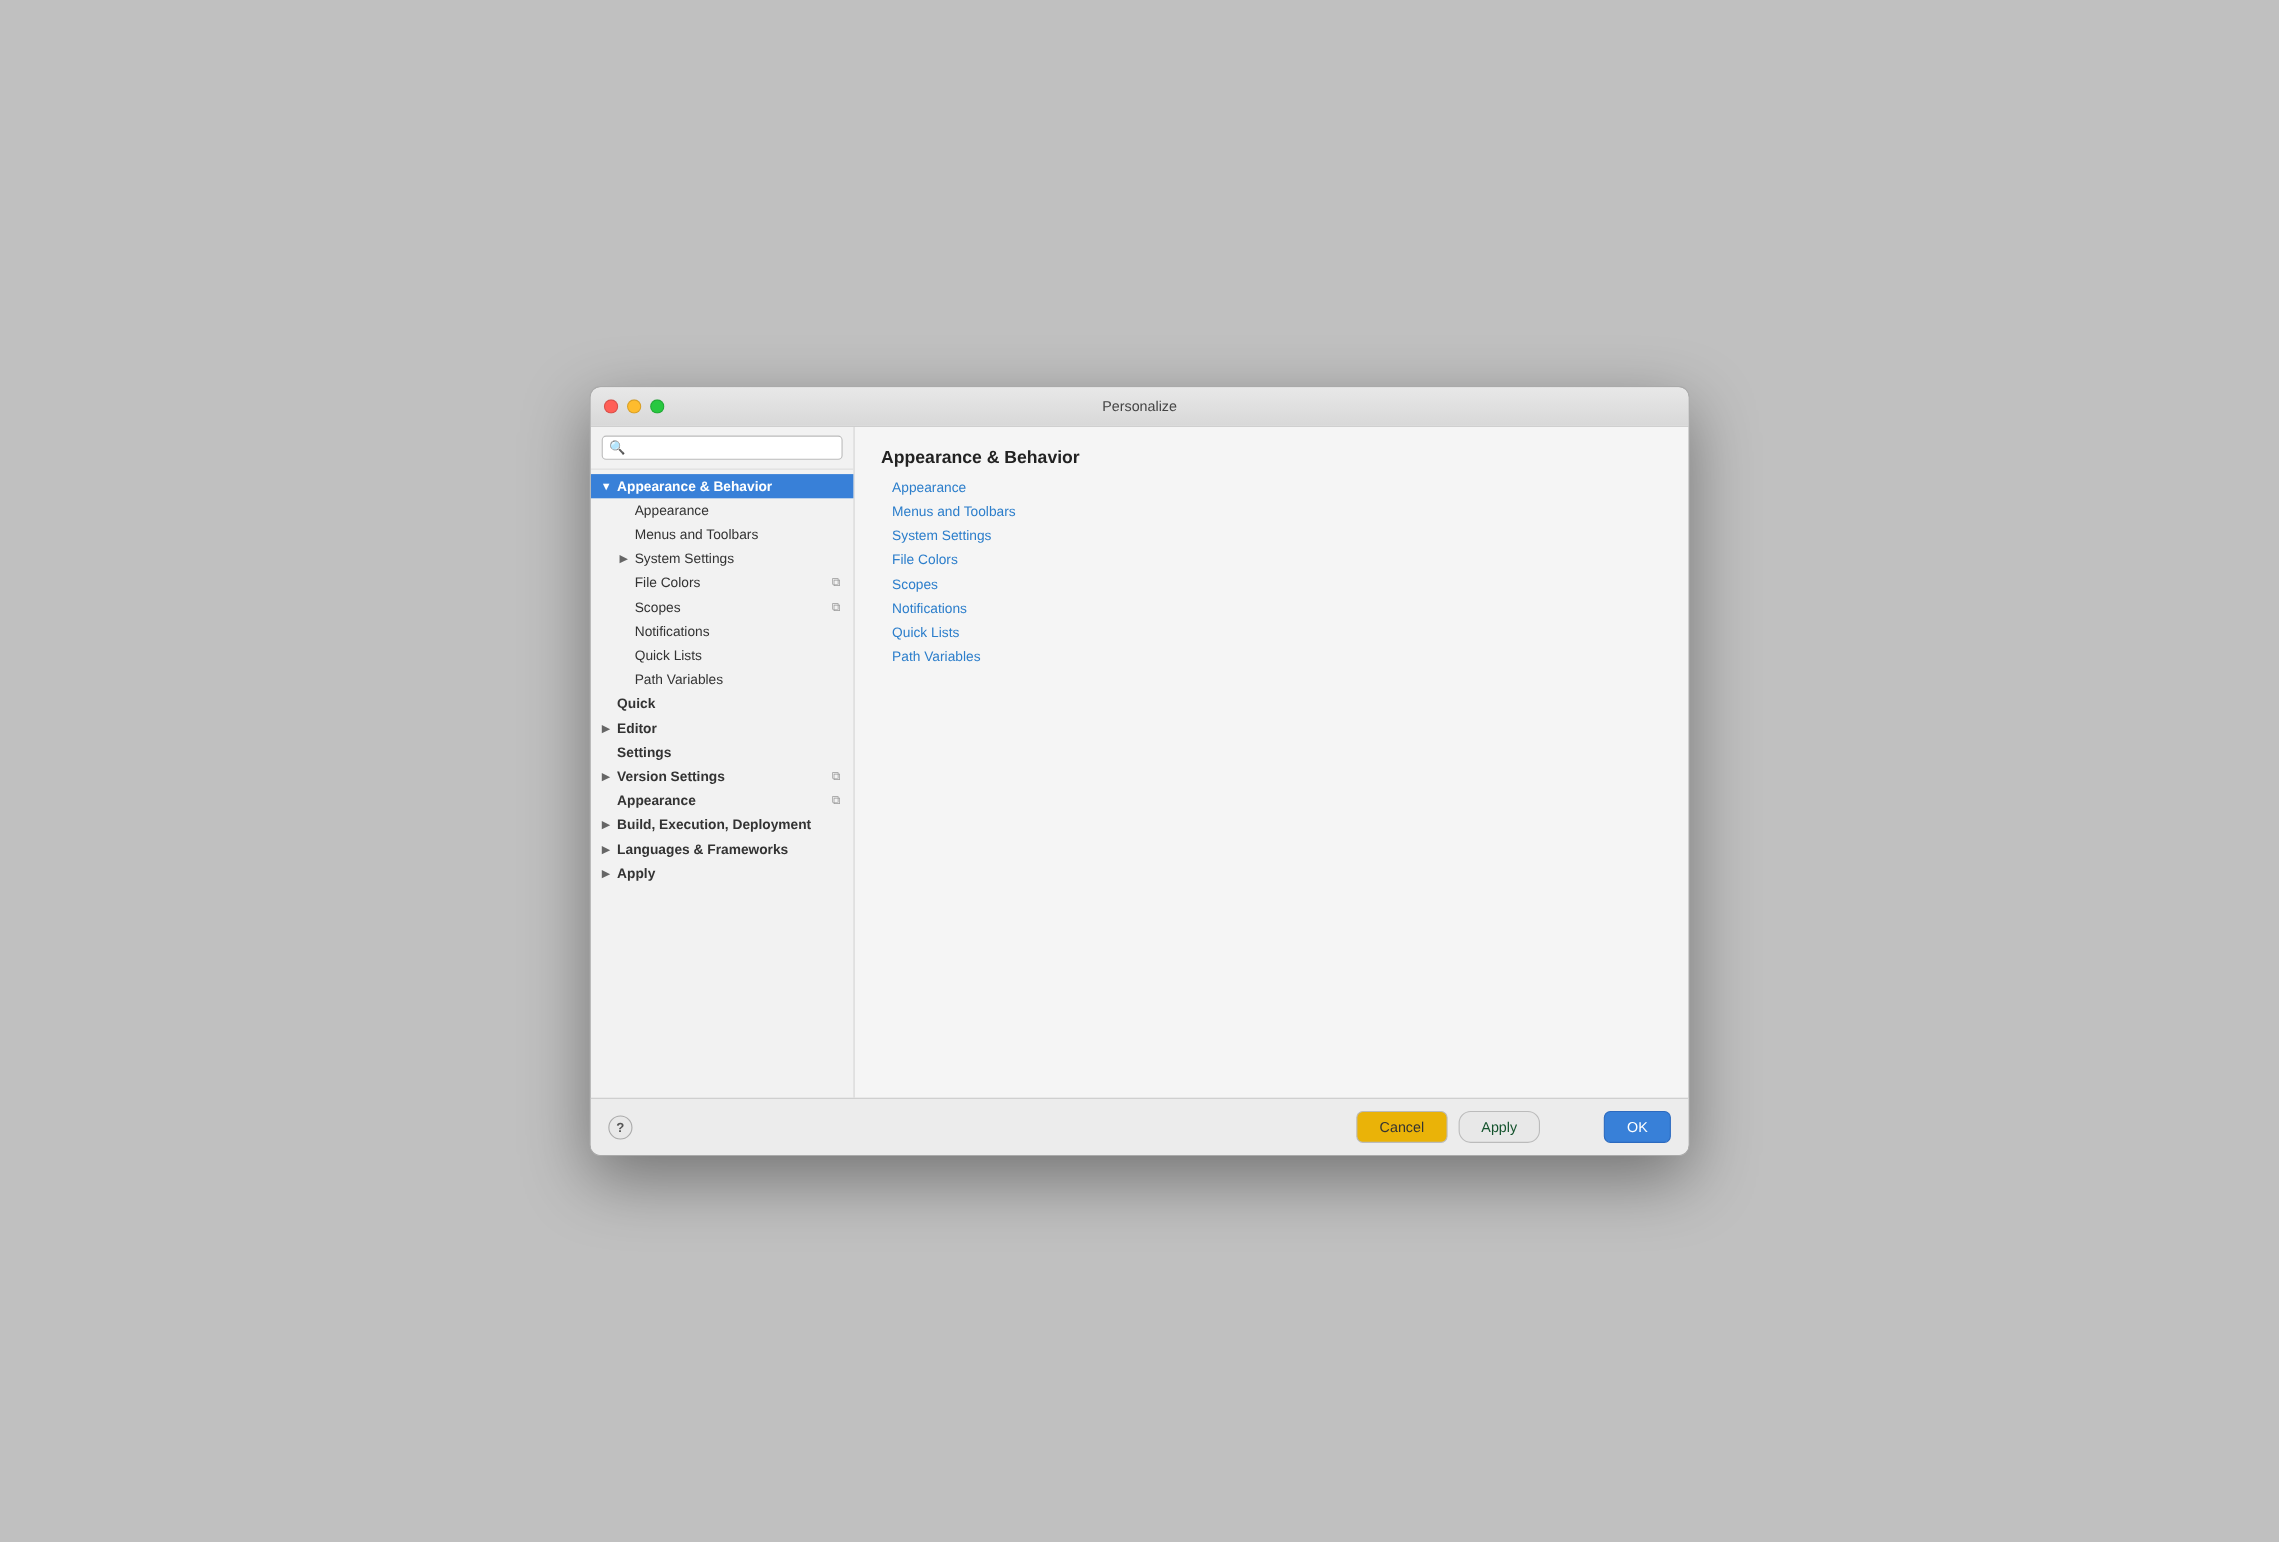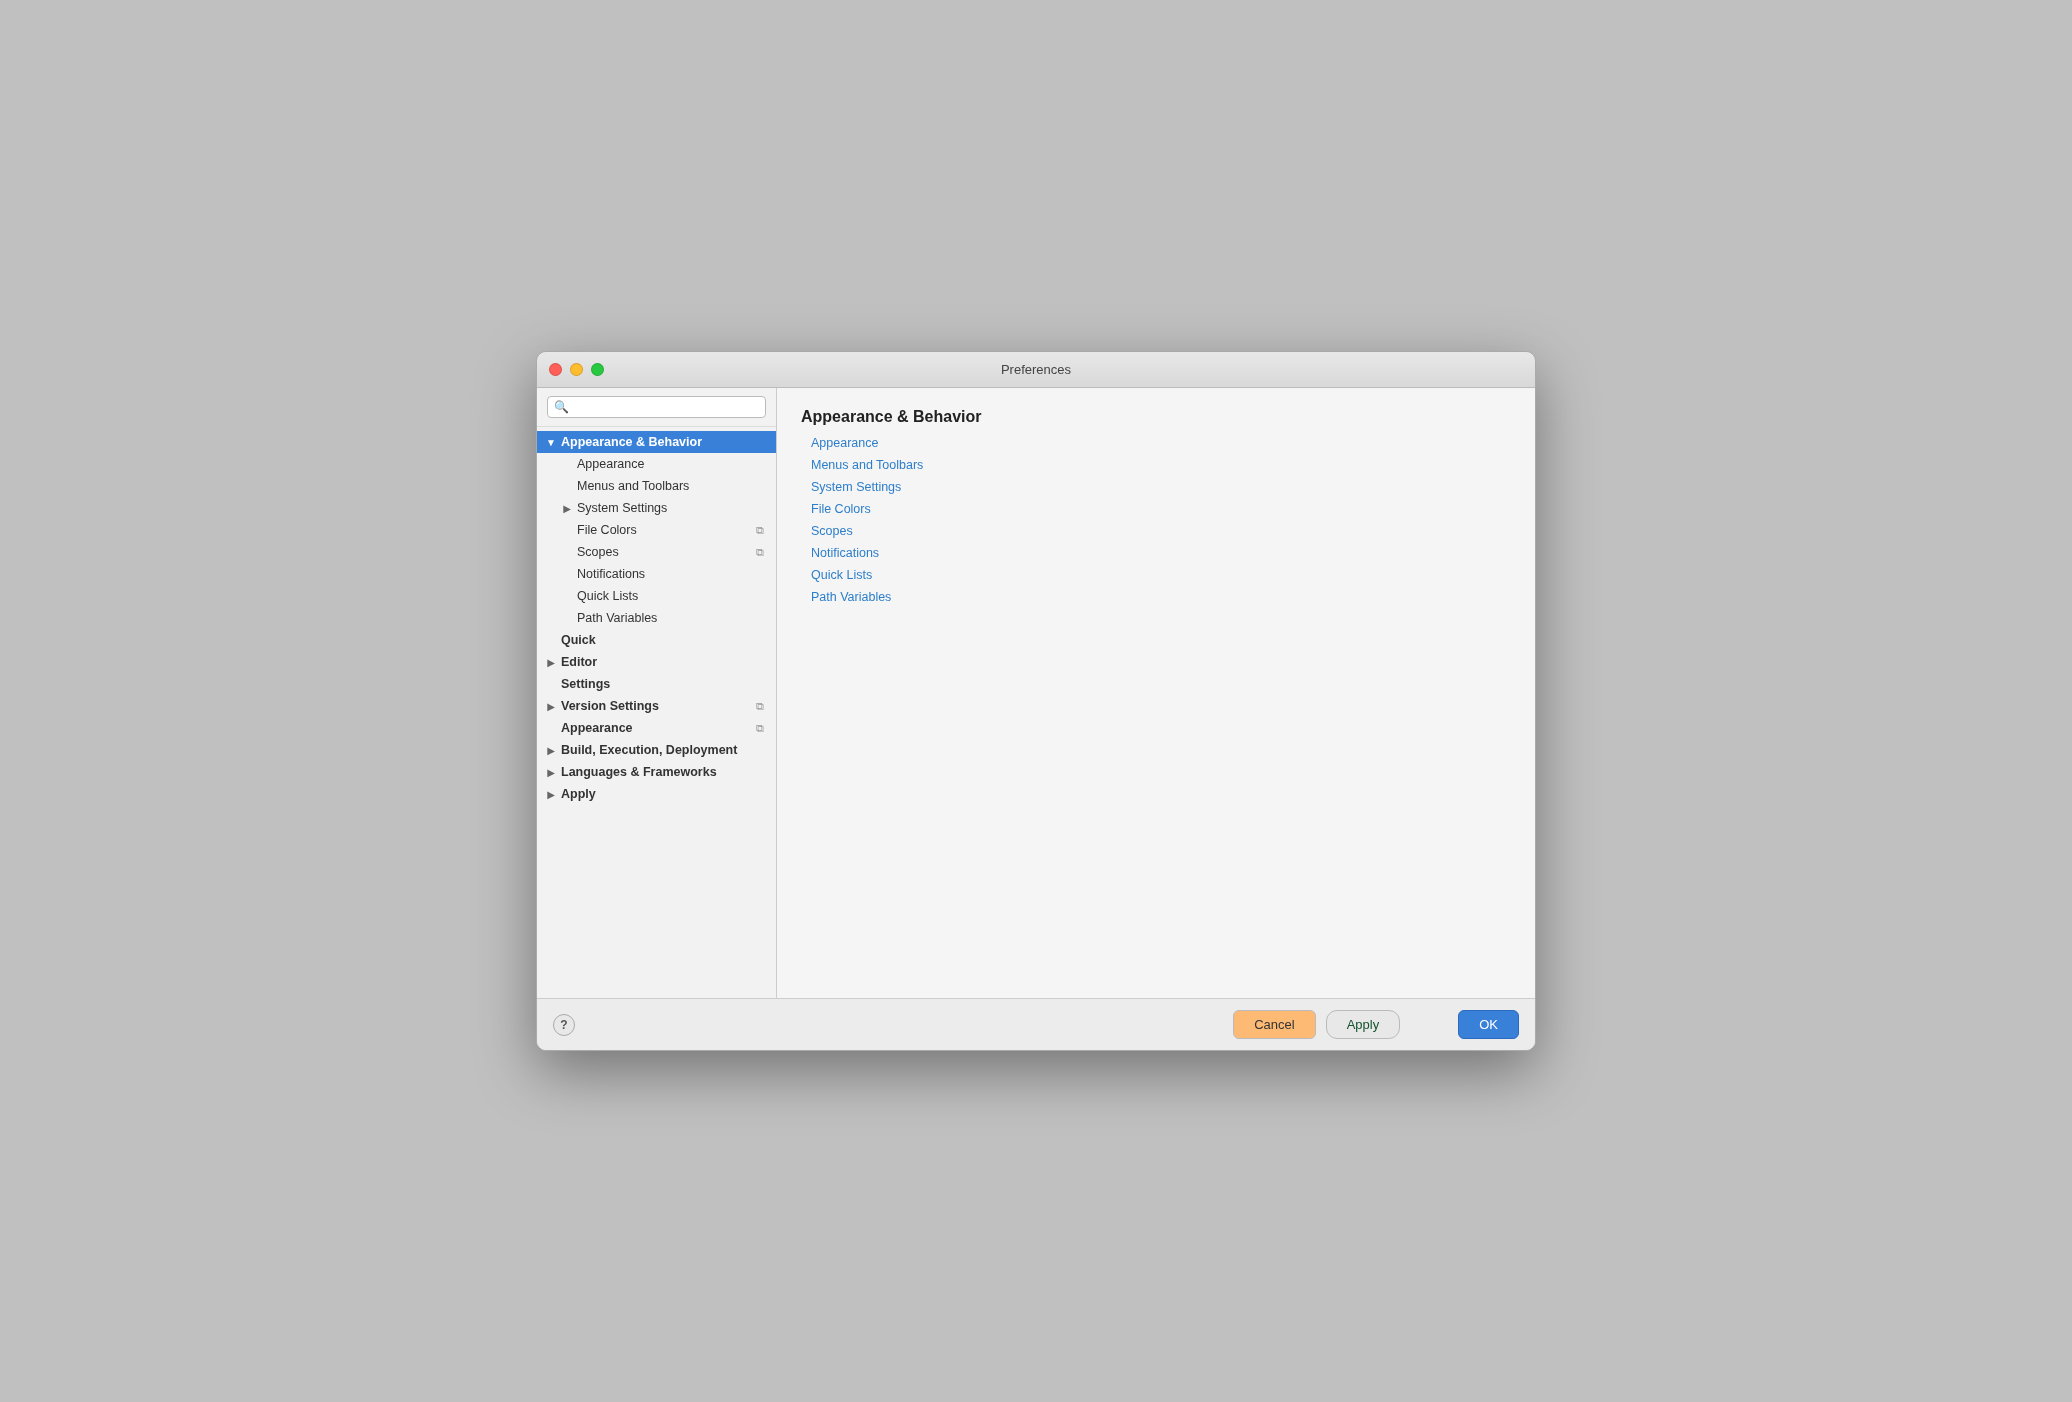--- a/index.html
+++ b/index.html
@@ -256,21 +256,21 @@
     .btn {
       padding: 6px 20px;
       border-radius: 6px;
       font-size: 13px;
       cursor: pointer;
       border: 1px solid transparent;
       font-family: inherit;
     }
 
     .btn-cancel {
-      background: #fdba74;
+      background: #eab308;
       border-color: #bbb;
       color: #333;
     }
 
     .btn-apply {
       background: #e8e8e8;
       border-color: #bbb;
       color: #14532d;
       border-radius: 11px;
     }
@@ -286,21 +286,21 @@
 <body>
 
 <div class="window">
 
   <div class="title-bar">
     <div class="traffic-lights">
       <div class="traffic-light close"></div>
       <div class="traffic-light minimize"></div>
       <div class="traffic-light maximize"></div>
     </div>
-    <span class="title-text">Preferences</span>
+    <span class="title-text">Personalize</span>
   </div>
 
   <div class="main-content">
 
     <div class="sidebar">
       <div class="search-bar">
         <div class="search-input-wrap">
           <span class="search-icon-wrap">🔍</span>
           <input type="text" placeholder="" style="">
         </div>

